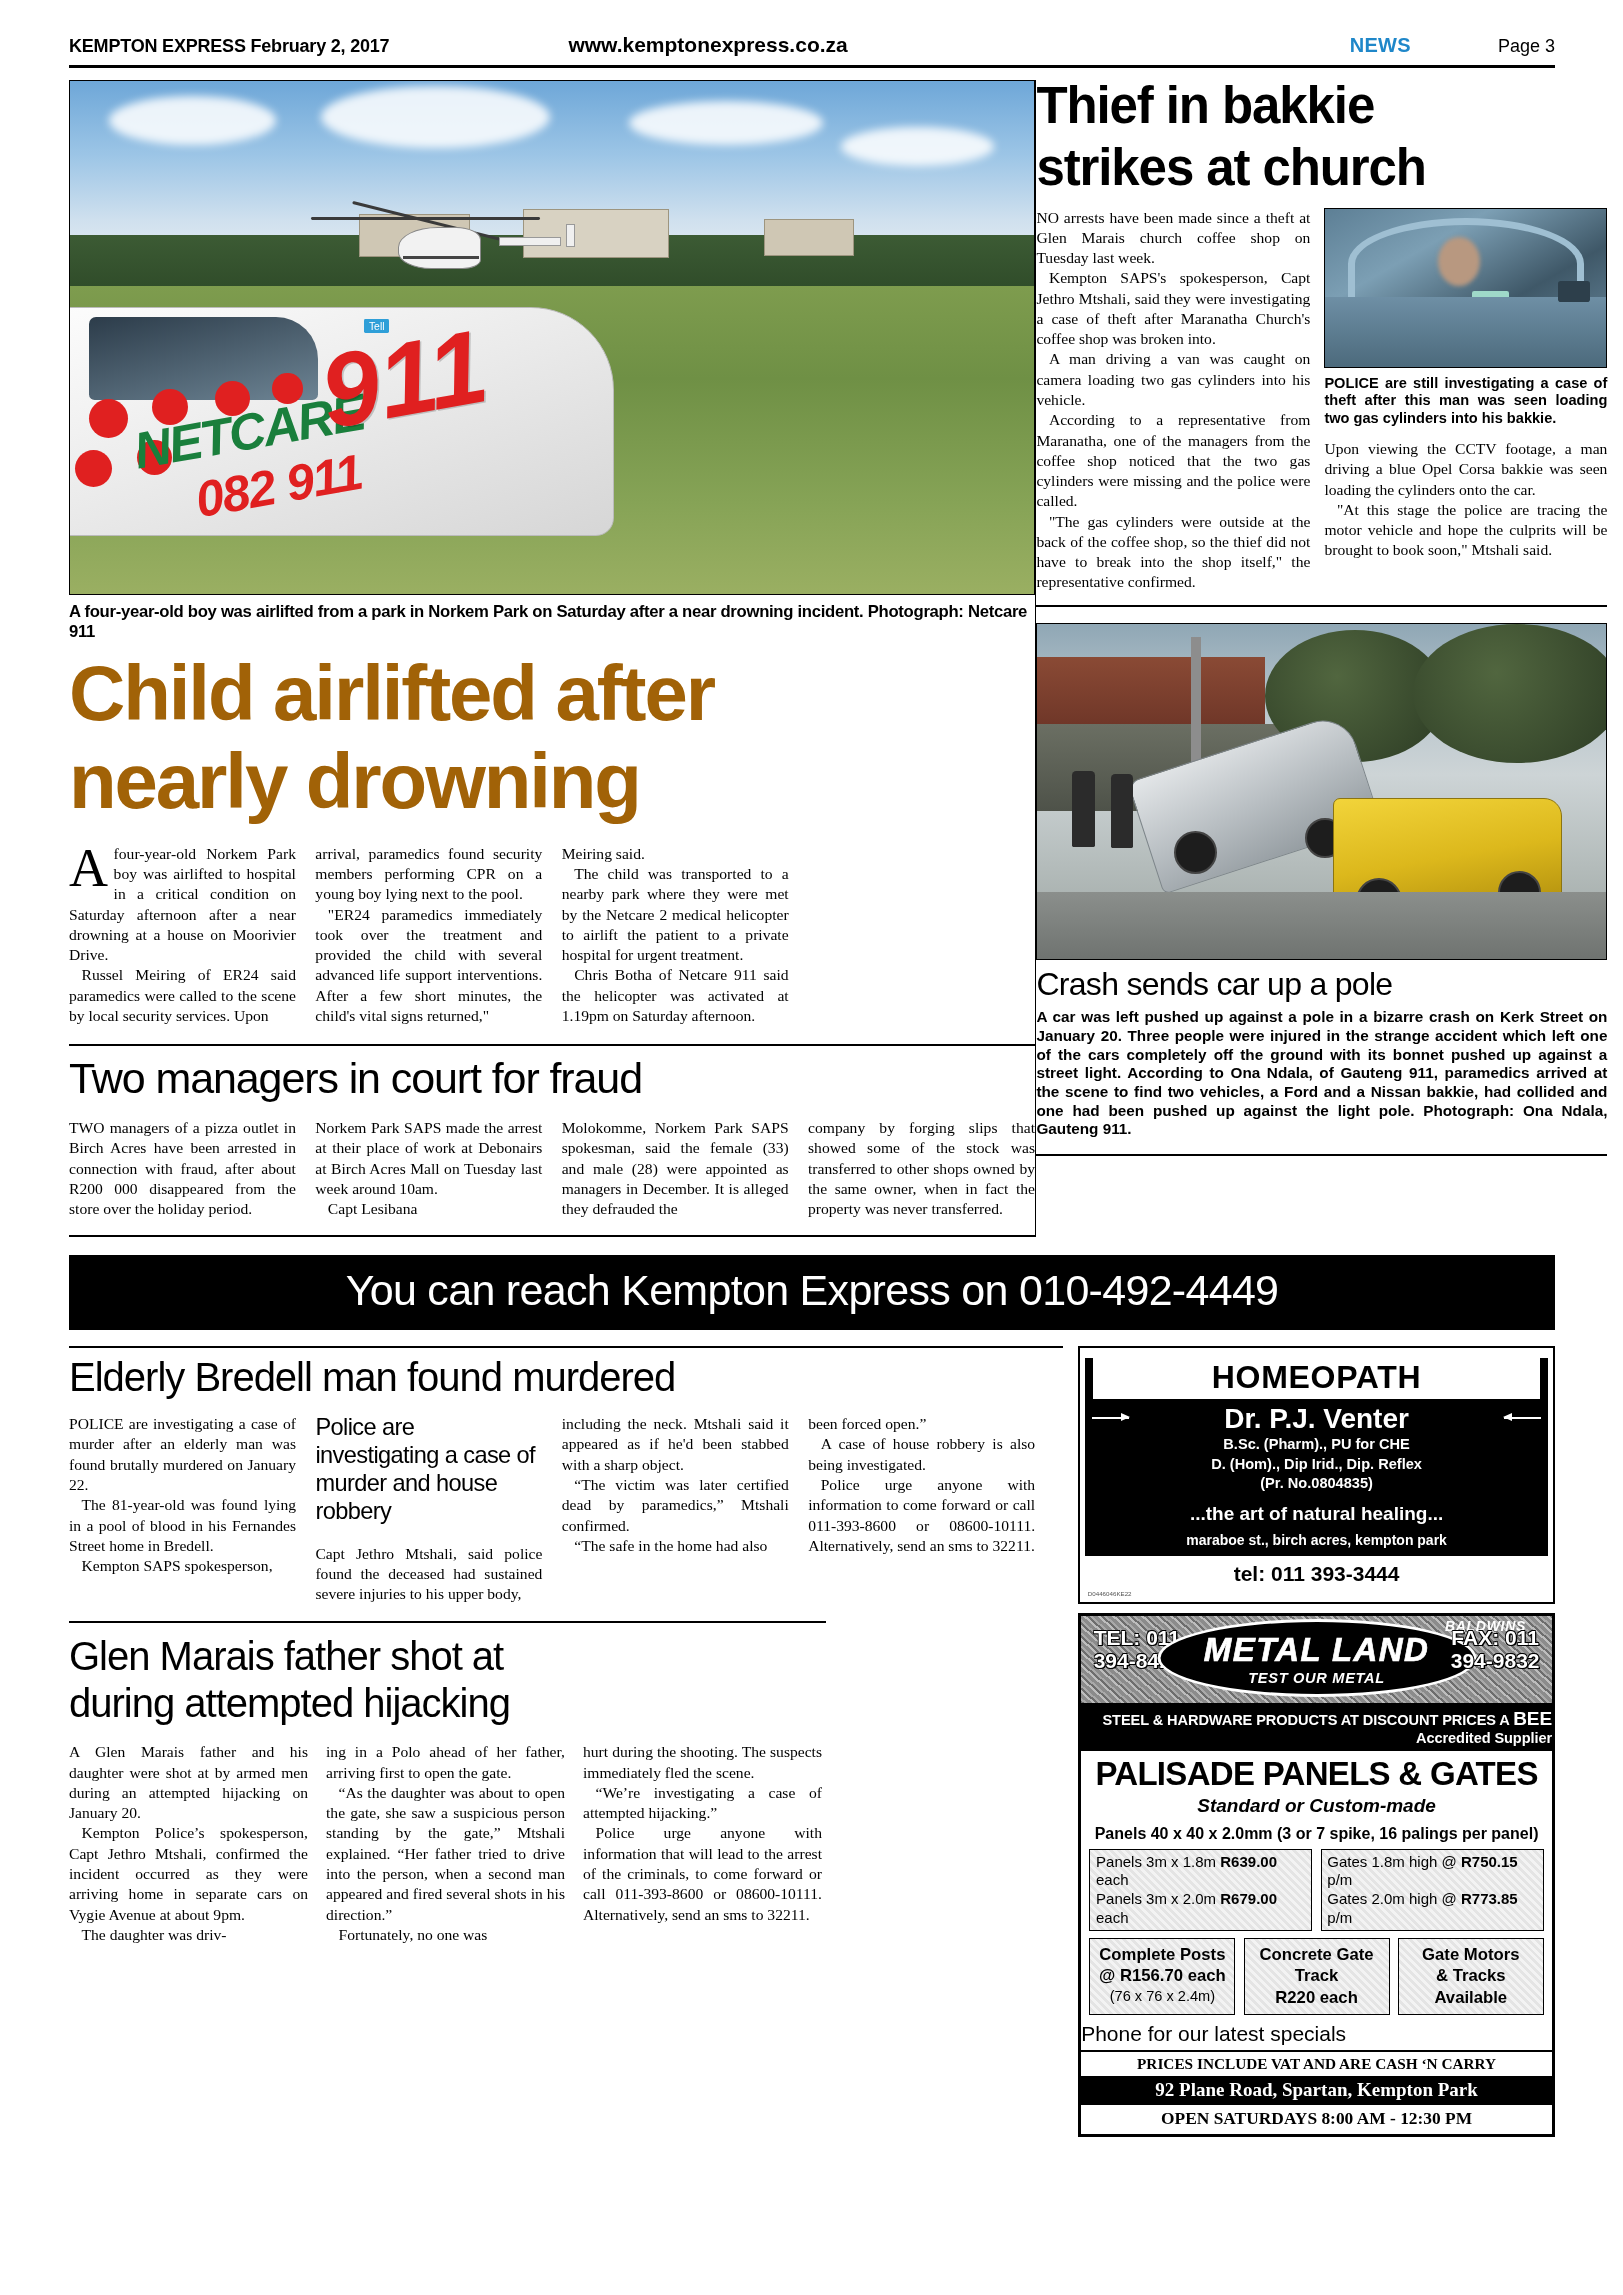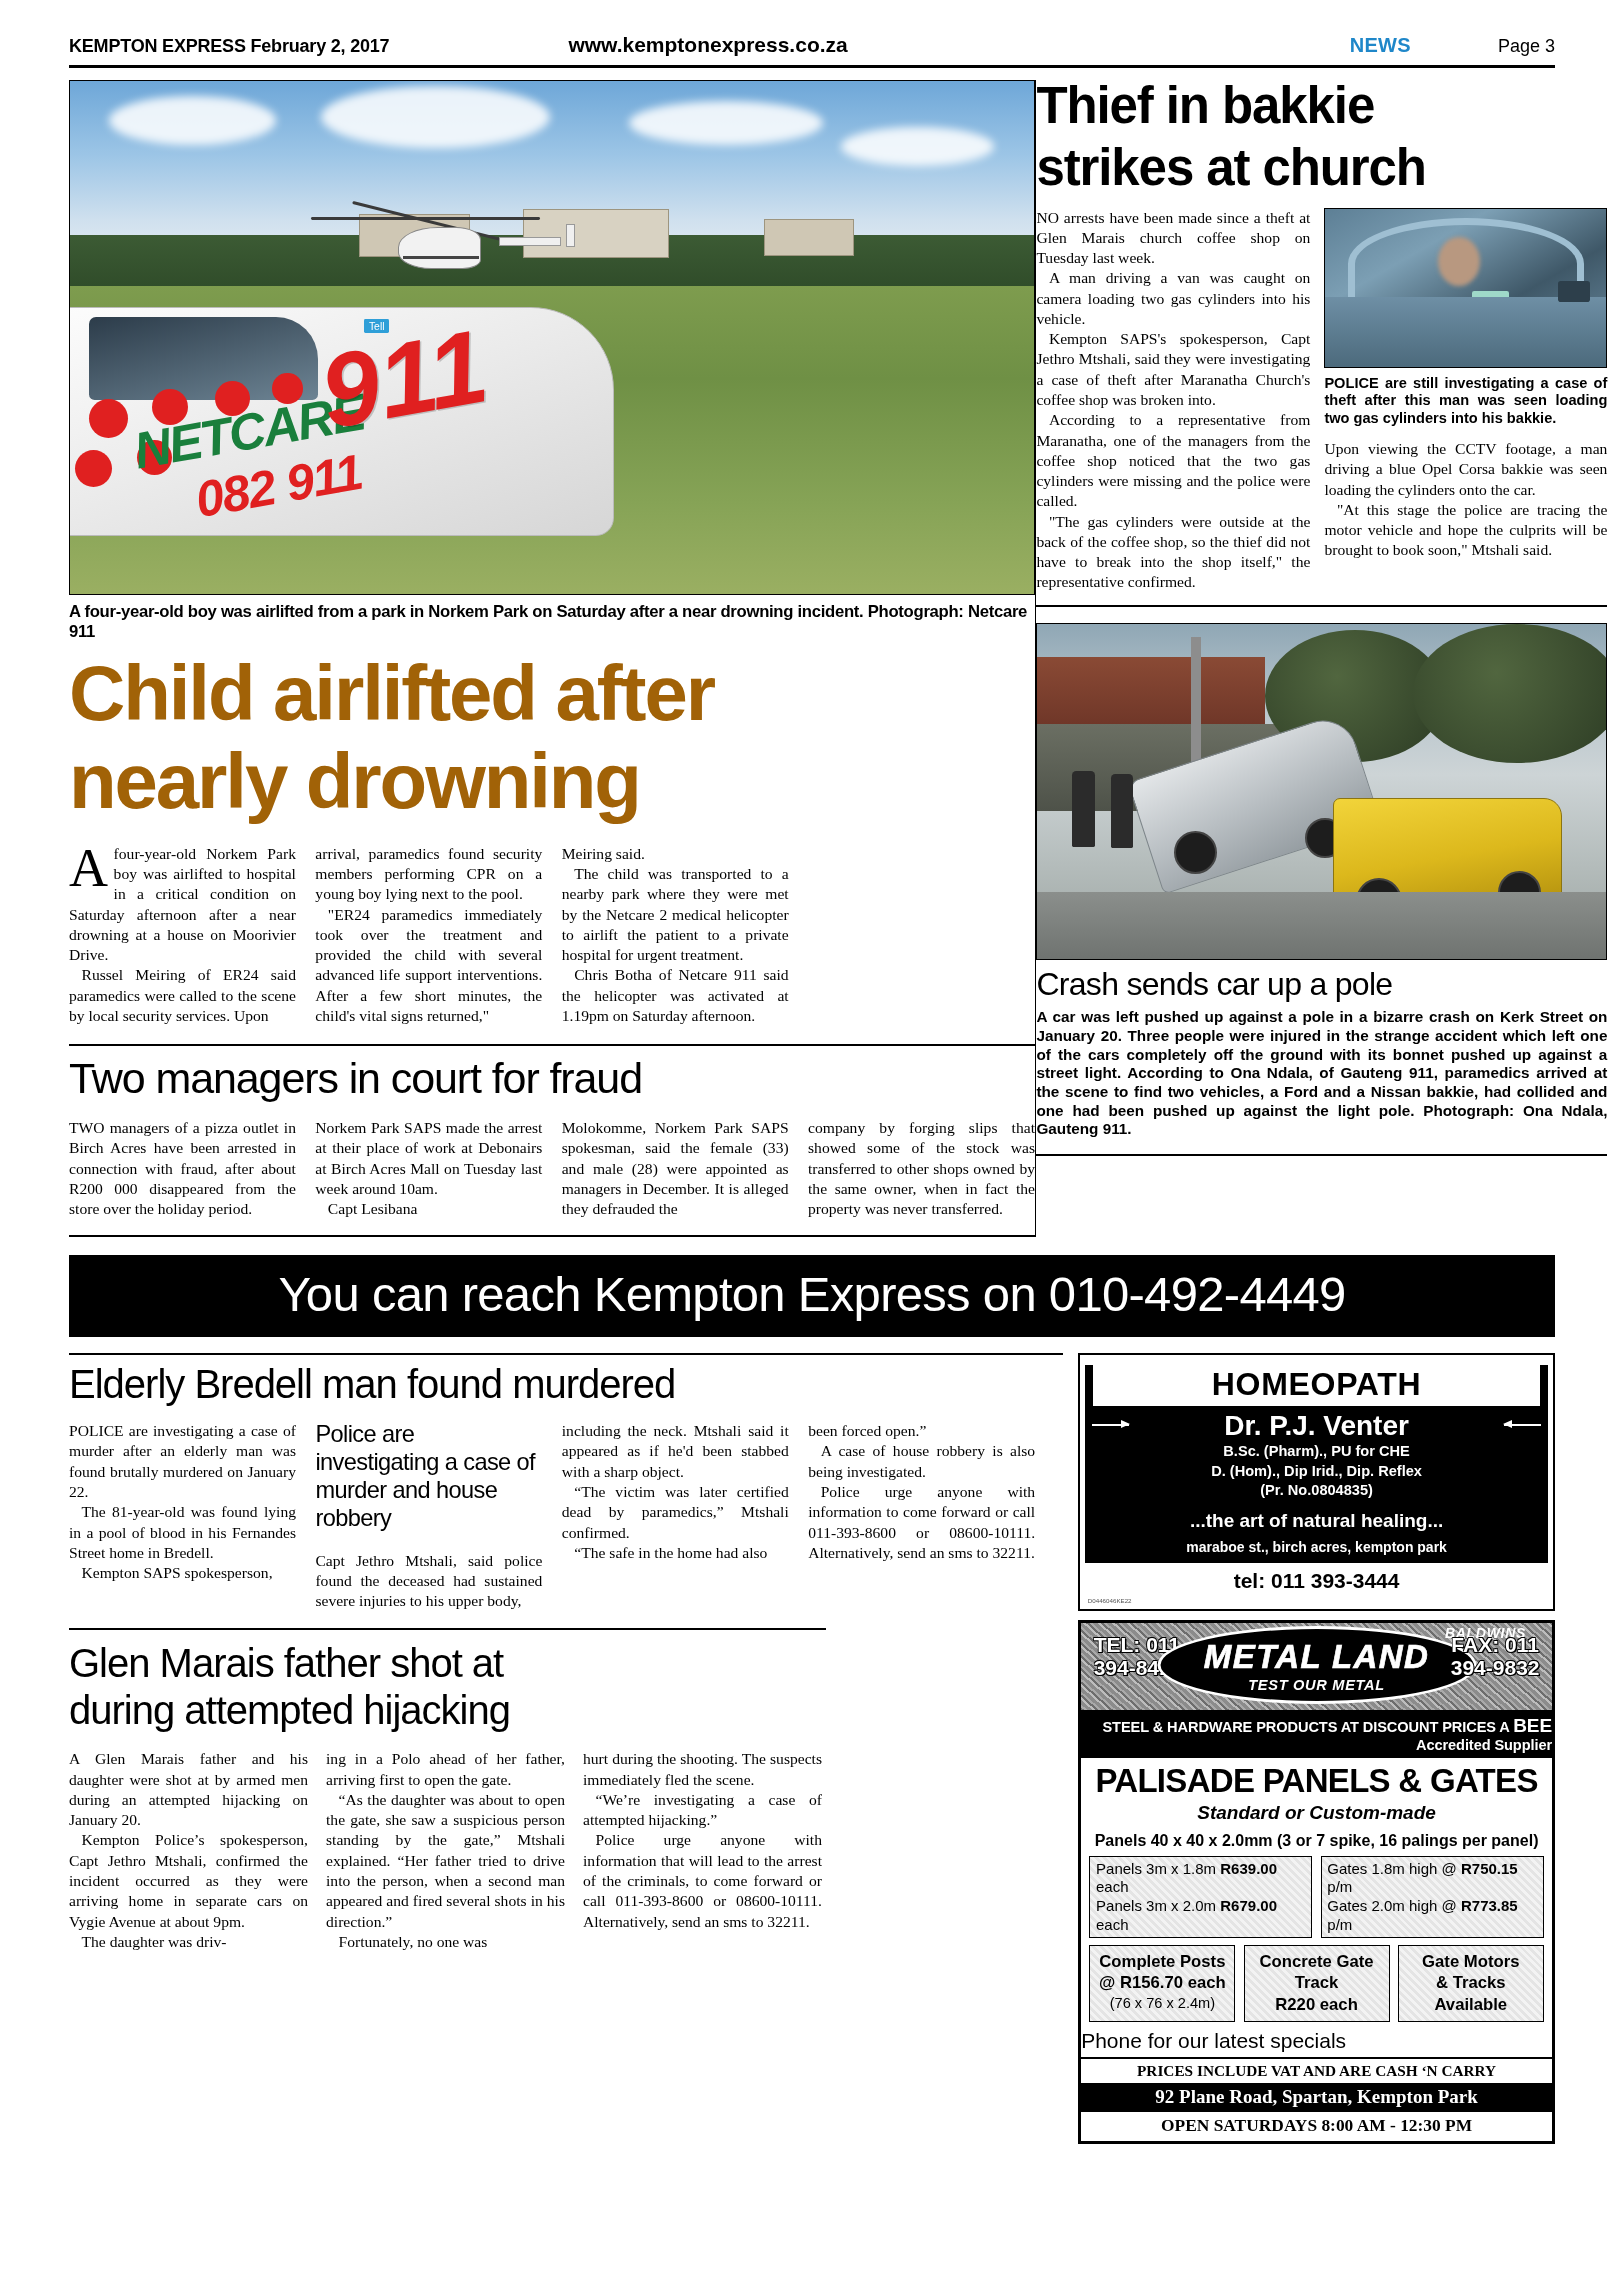--- a/index.html
+++ b/index.html
@@ -220,21 +220,21 @@
   .hl-wide {
     font-family:"Liberation Sans", sans-serif;
     font-weight:400; font-size: 43px; line-height:1.0;
     letter-spacing:-1.1px; margin-top: 11px;
   }
 
   
   .banner-black {
     background:#000; color:#fff;
     font-family:"Liberation Sans", sans-serif;
-    font-weight:400; font-size: 49px; letter-spacing:-0.7px;
+    font-weight:400; font-size: 43px; letter-spacing:-0.7px;
     text-align:center; padding: 11px 0 15.3px;
     margin-top: 18px;
   }
 
   
   .lower { display:flex; margin-top: 15.3px; }
   .lower-left { width: 1040px; }
   .lower-right { width: 499px; margin-left: 15.3px; }
 
   .hl-lower {
@@ -500,22 +500,22 @@
     <div class="right-top">
       <div class="hl-right">
         <span>Thief in bakkie</span>
         <span class="l2">strikes at church</span>
       </div>
 
       <div class="right-split">
         <div class="right-col-txt">
           <div class="right-body">
             <p class="first">NO arrests have been made since a theft at Glen Marais church coffee shop on Tuesday last week.</p>
+            <p>Kempton SAPS's spokesperson, Capt Jethro Mtshali, said they were investigating a case of theft after Maranatha Church's coffee shop was broken into.</p>
             <p>A man driving a van was caught on camera loading two gas cylinders into his vehicle.</p>
-            <p>Kempton SAPS's spokesperson, Capt Jethro Mtshali, said they were investigating a case of theft after Maranatha Church's coffee shop was broken into.</p>
             <p>According to a representative from Maranatha, one of the managers from the coffee shop noticed that the two gas cylinders were missing and the police were called.</p>
             <p>"The gas cylinders were outside at the back of the coffee shop, so the thief did not have to break into the shop itself," the representative confirmed.</p>
           </div>
         </div>
         <div class="right-col-img">
           <div class="photo photo-bakkie">
             <div class="bk-glass"></div>
             <div class="bk-arch"></div>
             <div class="bk-face"></div>
             <div class="bk-handle"></div>

